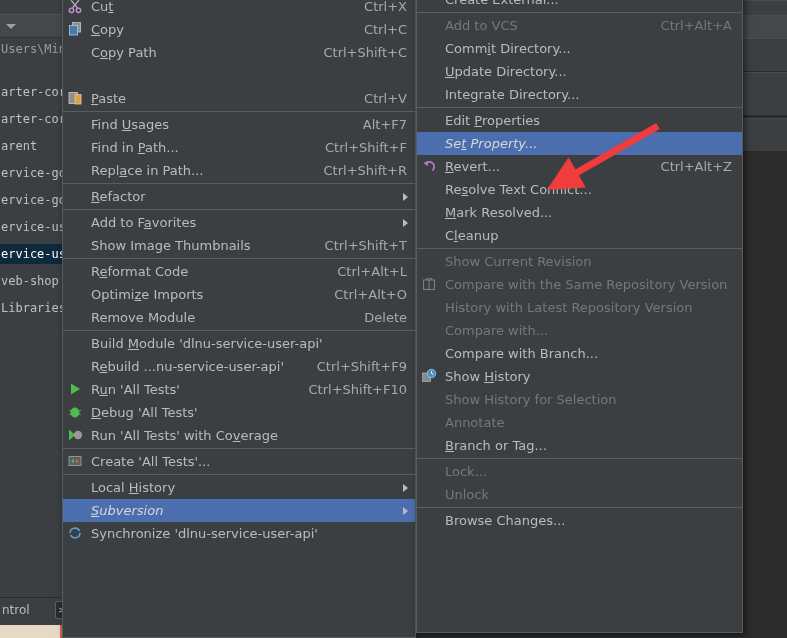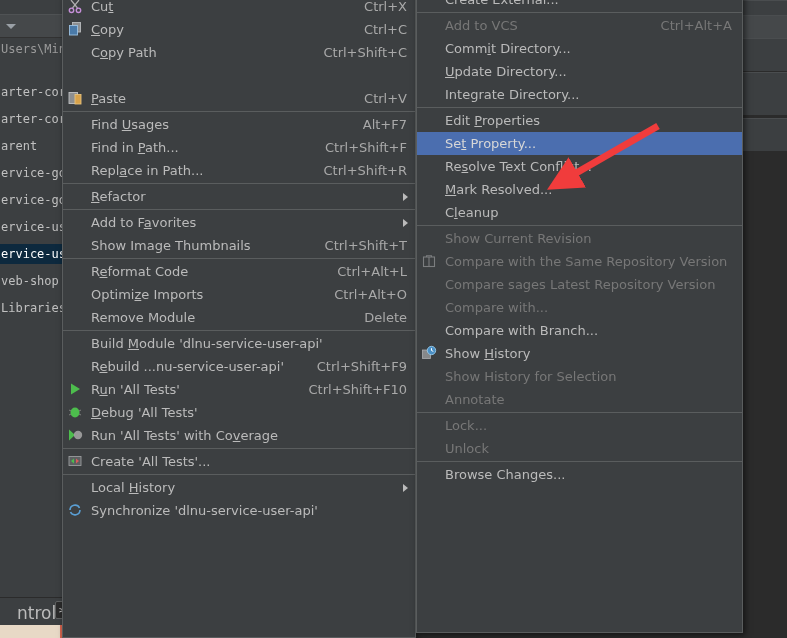--- a/index.html
+++ b/index.html
@@ -87,22 +87,22 @@
   }
   #vcs-tab {
     position: absolute;
     left: 0; bottom: 13px;
     width: 200px; height: 27px;
     background: #3c3f41;
     border-top: 1px solid #2b2b2b;
   }
   #vcs-tab-label {
     position: absolute;
-    left: 17px; top: 5px;
-    font-size: 17px;
+    left: 2px; top: 5px;
+    font-size: 12px;
     color: #bbbbbb;
     white-space: nowrap;
   }
   #terminal-icon-box {
     position: absolute;
     left: 55px; top: 3px;
     width: 19px; height: 18px;
     background: #2b2b2b;
     border: 1px solid #5e6060;
     border-radius: 2px;
@@ -176,20 +176,21 @@
   .menu-item .mi-accel {
     position: absolute;
     right: 10px;
     top: 0;
     color: #a9a9a9;
   }
   .menu-item.disabled .mi-label,
   .menu-item.disabled .mi-accel { color: #777777; }
   .menu-item.highlight {
     background: #4b6eaf;
+    font-style: italic;
   }
   .menu-item.highlight .mi-label,
   .menu-item.highlight .mi-accel { color: #d7d7d7; }
   .menu-item .mi-arrow {
     position: absolute;
     right: 7px;
     top: 8px;
     width: 0; height: 0;
     border-top: 4px solid transparent;
     border-bottom: 4px solid transparent;
@@ -402,20 +403,24 @@
           <polygon points="12,8 9,5.5 9,10.5" fill="#d85c5c"></polygon>
         </svg>
       </span>
       <span class="mi-label">Create 'All Tests'...</span>
     </div>
     <div class="menu-sep"></div>
     <div class="menu-item">
       <span class="mi-label">Local <span style="text-decoration: underline;">H</span>istory</span>
       <span class="mi-arrow"></span>
     </div>
+    <div class="menu-item highlight">
+      <span class="mi-label"><span style="text-decoration: underline;">S</span>ubversion</span>
+      <span class="mi-arrow"></span>
+    </div>
     <div class="menu-item">
       <span class="mi-icon">
         <svg class="ic" viewBox="0 0 16 16">
           <path d="M3 8 a5 5 0 0 1 9.5 -2" fill="none" stroke="#5a9fd4" stroke-width="1.6"></path>
           <path d="M13 8 a5 5 0 0 1 -9.5 2" fill="none" stroke="#5a9fd4" stroke-width="1.6"></path>
         </svg>
       </span>
       <span class="mi-label">Synchronize 'dlnu-service-user-api'</span>
     </div>
   </div>
@@ -437,20 +442,30 @@
     </div>
     <div class="menu-item">
       <span class="mi-label">Integrate Directory...</span>
     </div>
     <div class="menu-sep"></div>
     <div class="menu-item">
       <span class="mi-label">Edit <span style="text-decoration: underline;">P</span>roperties</span>
     </div>
     <div class="menu-item highlight">
       <span class="mi-label">Se<span style="text-decoration: underline;">t</span> Property...</span>
+    </div>
+    <div class="menu-item">
+      <span class="mi-icon">
+        <svg class="ic" viewBox="0 0 16 16">
+          <path d="M11.5 12.5 A4.5 4.5 0 1 0 5 5" fill="none" stroke="#b07cc6" stroke-width="1.8"></path>
+          <polygon points="2.5,4.8 7.5,3.2 6.5,8.2" fill="#b07cc6"></polygon>
+        </svg>
+      </span>
+      <span class="mi-label"><span style="text-decoration: underline;">R</span>evert...</span>
+      <span class="mi-accel">Ctrl+Alt+Z</span>
     </div>
     <div class="menu-item">
       <span class="mi-label">Re<span style="text-decoration: underline;">s</span>olve Text Conflict...</span>
     </div>
     <div class="menu-item">
       <span class="mi-label"><span style="text-decoration: underline;">M</span>ark Resolved...</span>
     </div>
     <div class="menu-item">
       <span class="mi-label">C<span style="text-decoration: underline;">l</span>eanup</span>
     </div>
@@ -462,21 +477,21 @@
       <span class="mi-icon">
         <svg class="ic" viewBox="0 0 16 16">
           <rect x="2.5" y="4" width="11" height="9.5" fill="none" stroke="#7b7d7f" stroke-width="1.1"></rect>
           <line x1="8" y1="4" x2="8" y2="13.5" stroke="#7b7d7f" stroke-width="1.1"></line>
           <path d="M5.5 4 v-1.2 h5 v1.2" fill="none" stroke="#7b7d7f" stroke-width="1.1"></path>
         </svg>
       </span>
       <span class="mi-label">Compare with the Same Repository Version</span>
     </div>
     <div class="menu-item disabled">
-      <span class="mi-label">Compare sages Latest Repository Version</span>
+      <span class="mi-label">History with Latest Repository Version</span>
     </div>
     <div class="menu-item disabled">
       <span class="mi-label">Compare with...</span>
     </div>
     <div class="menu-item">
       <span class="mi-label">Compare with Branch...</span>
     </div>
     <div class="menu-item">
       <span class="mi-icon">
         <svg class="ic" viewBox="0 0 16 16">
@@ -486,20 +501,23 @@
           <line x1="10.5" y1="5.5" x2="12.3" y2="6.4" stroke="#ffffff" stroke-width="1"></line>
         </svg>
       </span>
       <span class="mi-label">Show <span style="text-decoration: underline;">H</span>istory</span>
     </div>
     <div class="menu-item disabled">
       <span class="mi-label">Show History for Selection</span>
     </div>
     <div class="menu-item disabled">
       <span class="mi-label">Annotate</span>
+    </div>
+    <div class="menu-item">
+      <span class="mi-label"><span style="text-decoration: underline;">B</span>ranch or Tag...</span>
     </div>
     <div class="menu-sep"></div>
     <div class="menu-item disabled">
       <span class="mi-label">Lock...</span>
     </div>
     <div class="menu-item disabled">
       <span class="mi-label">Unlock</span>
     </div>
     <div class="menu-sep"></div>
     <div class="menu-item">

